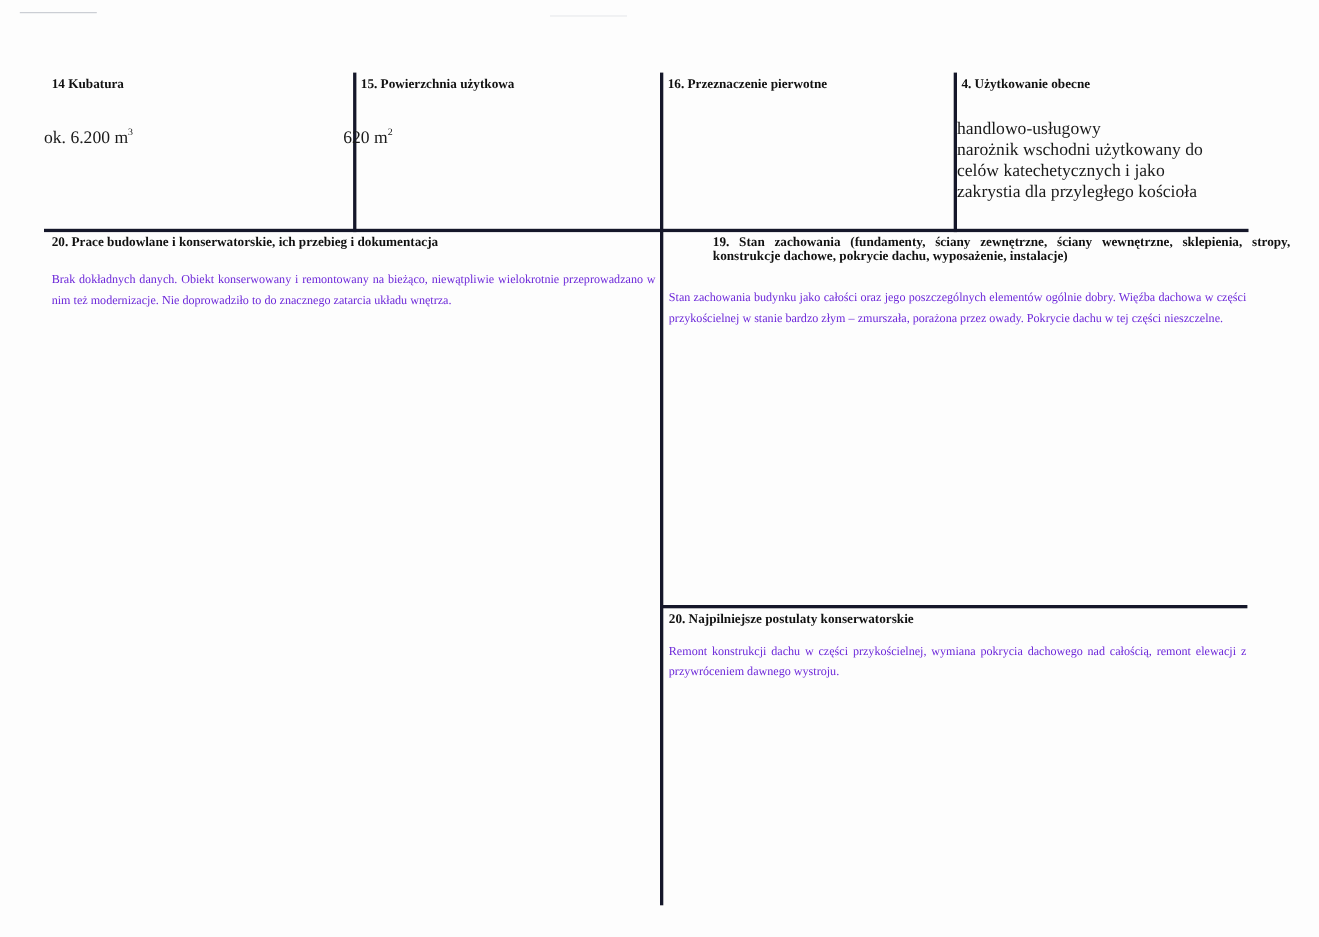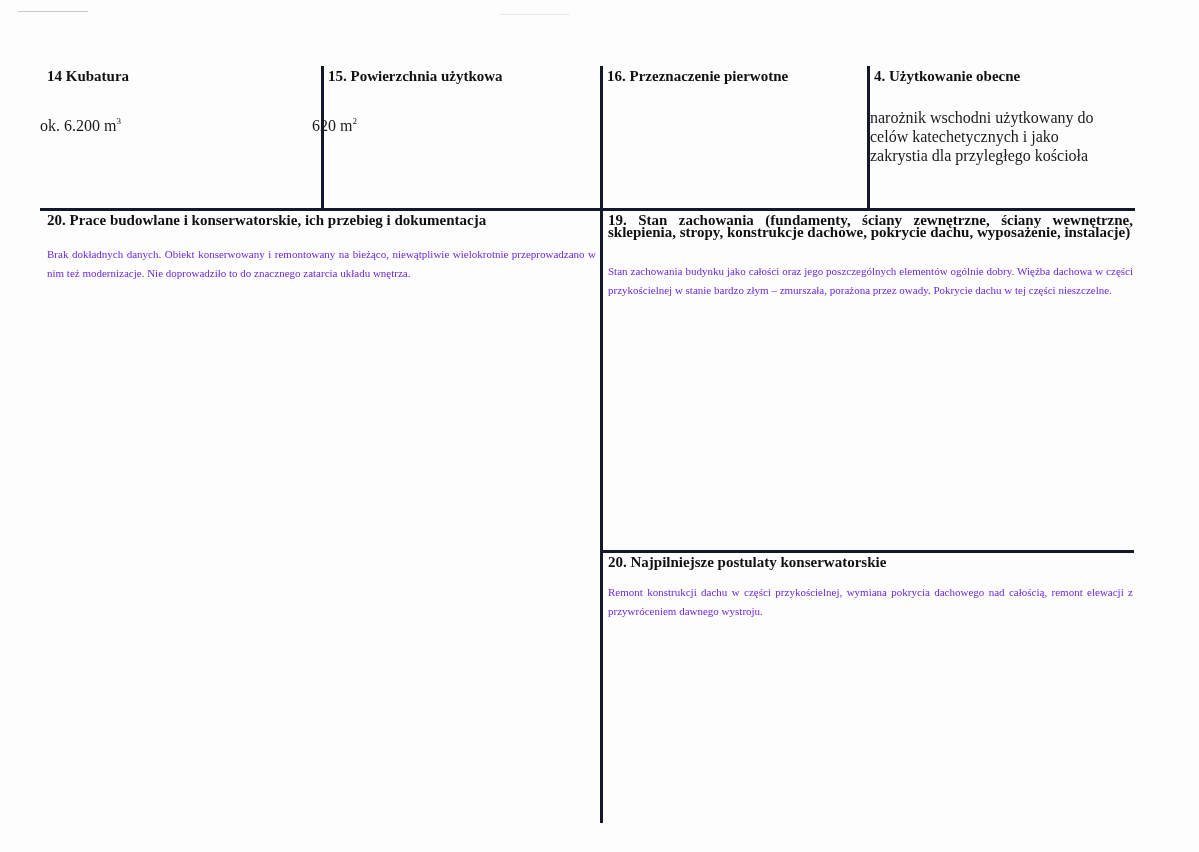--- a/index.html
+++ b/index.html
@@ -39,28 +39,29 @@
       position: absolute;
       background: #15172a;
     }
     .vline { width: 3px; }
     .hline { height: 3px; }
 
     .label {
       position: absolute;
       font-family: "Liberation Serif", "DejaVu Serif", serif;
       font-weight: bold;
-      font-size: 15px;
+      font-size: 12px;
       line-height: 12px;
       color: #111;
       white-space: nowrap;
     }
     .label.wrap {
       white-space: normal;
       text-align: justify;
+      margin-left: 40px;
     }
     .value-center {
       position: absolute;
       font-size: 16px;
       line-height: 19px;
       color: #1a1a1a;
     }
     .value-center sup {
       font-size: 9px;
       vertical-align: 7px;
@@ -96,20 +97,21 @@
 
   <div class="label" style="left:328px; top:70px;">15. Powierzchnia użytkowa</div>
   <div class="value-center" style="left:312px; top:116px; width:224px;">
     <span>620 m</span><sup>2</sup>
   </div>
 
   <div class="label" style="left:607px; top:70px;">16. Przeznaczenie pierwotne</div>
 
   <div class="label" style="left:874px; top:70px;">4. Użytkowanie obecne</div>
   <div class="value-center" style="left:870px; top:108px; width:274px;">
+    <div>handlowo-usługowy</div>
     <div>narożnik wschodni użytkowany do</div>
     <div>celów katechetycznych i jako</div>
     <div>zakrystia dla przyległego kościoła</div>
   </div>
 
   <div class="label" style="left:47px; top:214px;">20. Prace budowlane i konserwatorskie, ich przebieg i dokumentacja</div>
   <div class="para" style="left:47px; top:245px; width:549px;">Brak dokładnych danych. Obiekt konserwowany i remontowany na bieżąco, niewątpliwie wielokrotnie przeprowadzano w nim też modernizacje. Nie doprowadziło to do znacznego zatarcia układu wnętrza.</div>
 
   <div class="label wrap" style="left:608px; top:214px; width:525px;">19. Stan zachowania (fundamenty, ściany zewnętrzne, ściany wewnętrzne, sklepienia, stropy, konstrukcje dachowe, pokrycie dachu, wyposażenie, instalacje)</div>
   <div class="para" style="left:608px; top:262px; width:525px;">Stan zachowania budynku jako całości oraz jego poszczególnych elementów ogólnie dobry. Więźba dachowa w części przykościelnej w stanie bardzo złym – zmurszała, porażona przez owady. Pokrycie dachu w tej części nieszczelne.</div>

